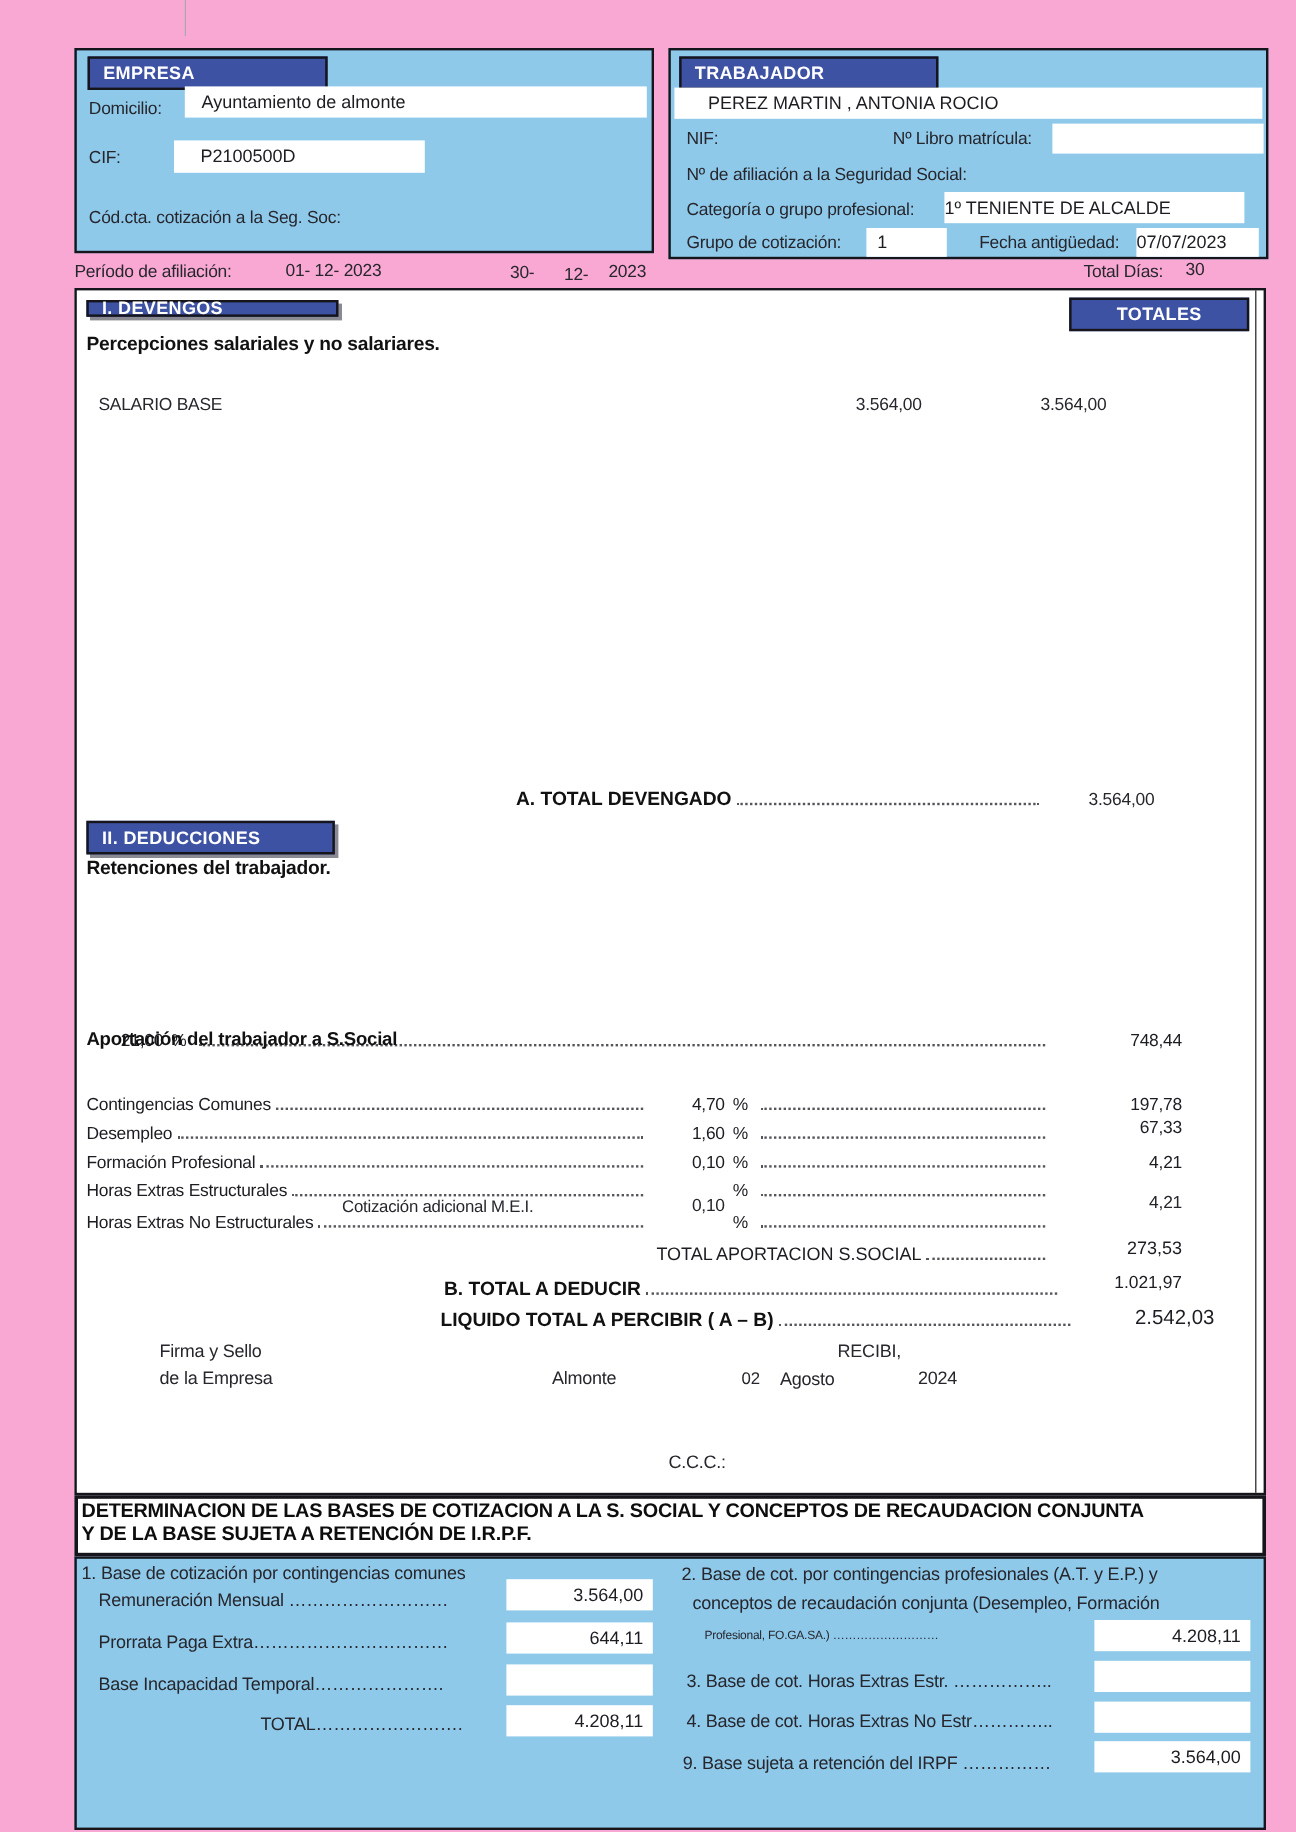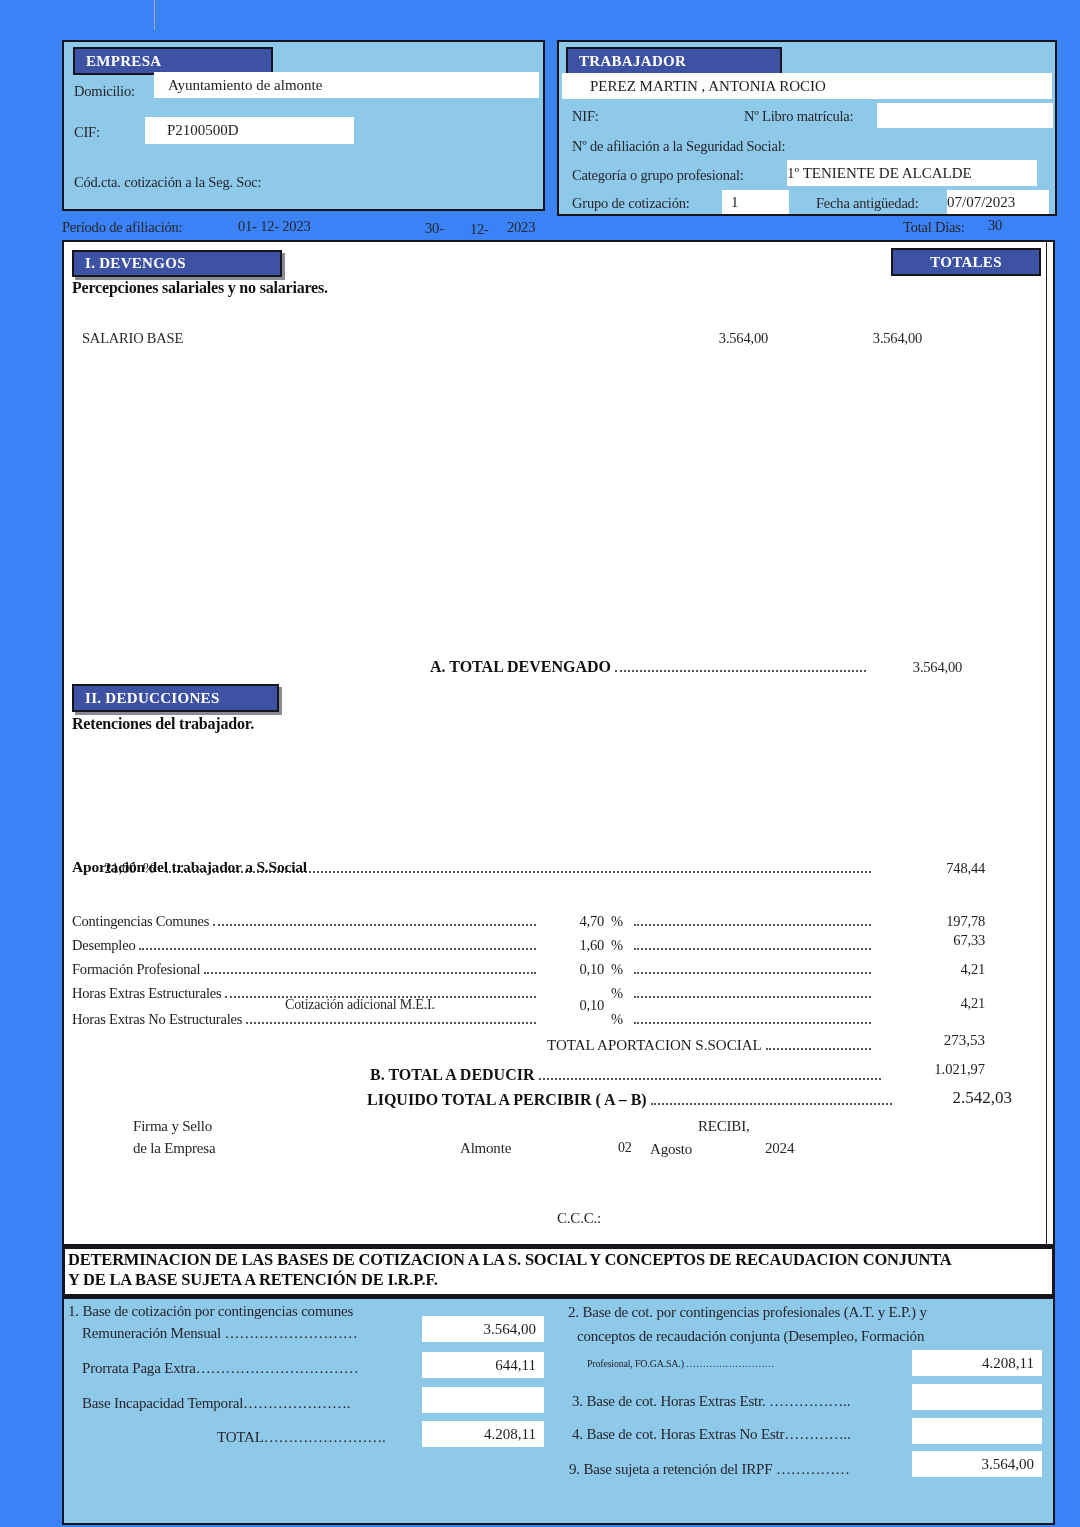--- a/index.html
+++ b/index.html
@@ -1,17 +1,17 @@
 <!DOCTYPE html>
 <html><head>
 <meta charset="utf-8">
 <style>
   html,body{margin:0;padding:0;background:#ffffff;}
-  .doc{position:relative;width:1080px;height:1527px;background:#3b82f6;
-       font-family:Liberation Serif, serif;color:#1c1c22;overflow:hidden;}
+  .doc{position:relative;width:1080px;height:1527px;background:#f9a8d4;
+       font-family:Liberation Sans, sans-serif;color:#1c1c22;overflow:hidden;}
   .abs{position:absolute;}
   .panel{position:absolute;background:#8ec9ea;border:2px solid #15151b;box-sizing:border-box;}
   .tab{position:absolute;background:#3e52a4;border:2px solid #15151b;color:#fff;font-weight:bold;
        font-size:15px;display:flex;align-items:center;padding:0 11px;box-sizing:border-box;
        letter-spacing:0.3px;white-space:nowrap;}
   .tab.shadow{box-shadow:3px 3px 0 #8a8a92;}
   .wbox{position:absolute;background:#fff;font-size:15px;display:flex;align-items:center;
         box-sizing:border-box;white-space:nowrap;}
   .wbox.right{justify-content:flex-end;padding-right:8px;}
   .wbox.center{}
@@ -81,21 +81,21 @@
   <span class="lbl" style="left:238px;top:218px;">01- 12- 2023</span>
   <span class="lbl" style="left:425px;top:220px;">30-</span>
   <span class="lbl" style="left:470px;top:221px;">12-</span>
   <span class="lbl" style="left:507px;top:219px;">2023</span>
   <span class="lbl" style="left:903px;top:219px;">Total Días:</span>
   <span class="lbl" style="left:988px;top:217px;">30</span>
 
   <div class="abs" style="left:62px;top:240px;width:993px;height:1006px;border:2px solid #15151b;box-sizing:border-box;background:#fff;"></div>
   <div class="vline" style="left:1046px;top:242px;height:1002px;"></div>
 
-  <div class="tab shadow" style="left:72px;top:250px;width:210px;height:27px;">
+  <div class="tab shadow" style="left:72px;top:250px;width:210px;height:14px;">
     <span>I. DEVENGOS</span>
   </div>
   <div class="tab" style="left:891px;top:248px;width:150px;height:28px;justify-content:center;">
     <span>TOTALES</span>
   </div>
   <span class="lbl b big" style="left:72px;top:279px;">Percepciones salariales y no salariares.</span>
 
   <span class="lbl" style="left:82px;top:330px;">SALARIO BASE</span>
   <span class="lbl" style="left:660px;top:330px;width:108px;text-align:right;">3.564,00</span>
   <span class="lbl" style="left:814px;top:330px;width:108px;text-align:right;">3.564,00</span>

